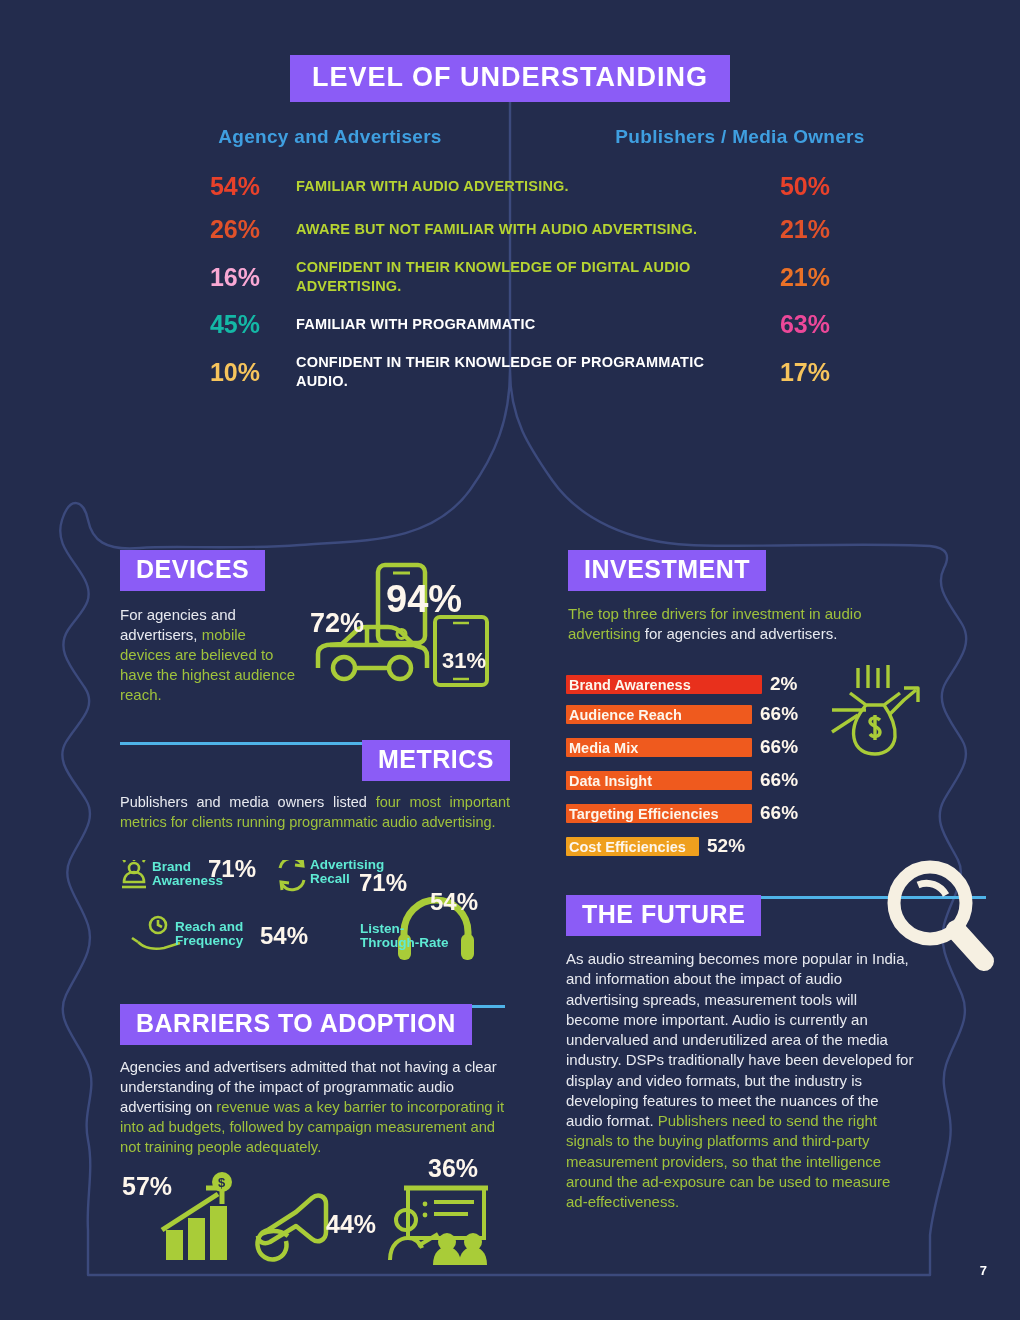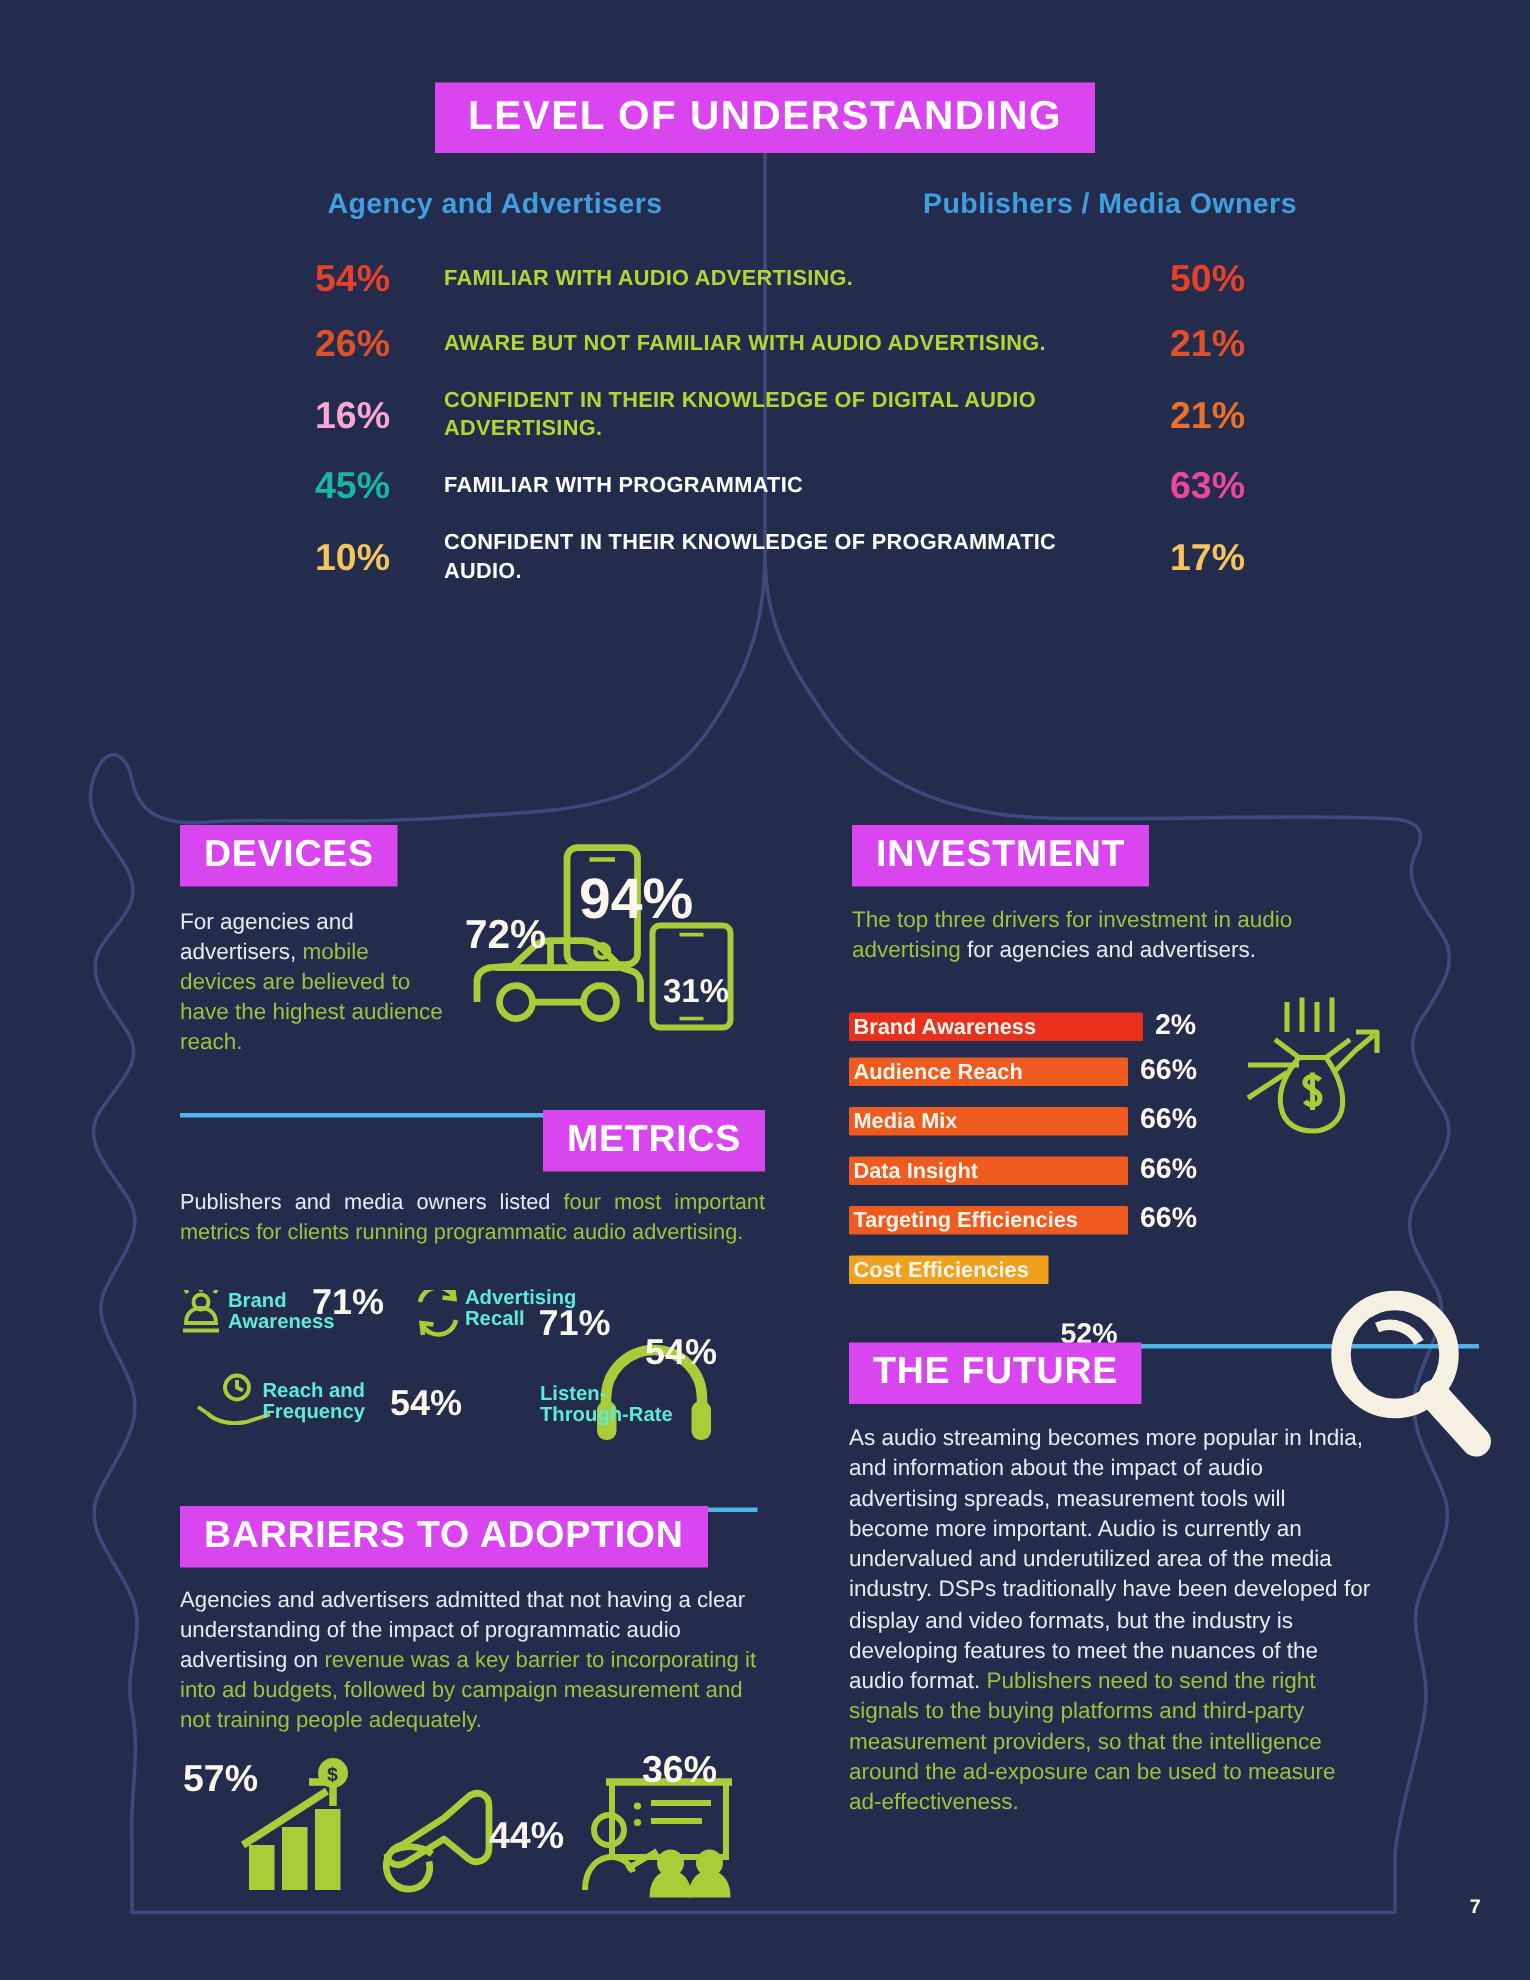--- a/index.html
+++ b/index.html
@@ -7,21 +7,21 @@
     width:1020px;height:1320px;
     background:#232c4d;
     font-family:"Liberation Sans", sans-serif;
     position:relative;overflow:hidden;
   }
   .page{position:absolute;inset:0;}
   .deco{position:absolute;left:0;top:0;width:1020px;height:1320px;pointer-events:none;}
 
   
   .banner{
-    display:inline-block;background:#d946ef;color:#ffffff;
+    display:inline-block;background:#8b5cf6;color:#ffffff;
     font-weight:bold;letter-spacing:.5px;
     padding:6px 16px 7px 16px;line-height:1;
   }
   .banner.big{font-size:27px;letter-spacing:1px;padding:9px 22px 11px 22px;}
   .banner.sec{font-size:25px;padding:7px 16px 9px 16px;}
 
   
   #top-title-wrap{position:absolute;left:0;top:55px;width:1020px;text-align:center;}
   #col-head-left{position:absolute;left:120;top:126px;width:420px;text-align:center;
       color:#3f9fe0;font-size:19px;font-weight:bold;letter-spacing:.3px;}
@@ -202,21 +202,21 @@
         <div class="bar-val" style="left: 194px;">66%</div>
       </div>
       <div class="bar-row" style="margin-bottom: 11px;">
         <div class="bar" style="width: 186px; background: rgb(239, 90, 30);"></div>
         <div class="bar-label">Targeting Efficiencies</div>
         <div class="bar-val" style="left: 194px;">66%</div>
       </div>
       <div class="bar-row" style="margin-bottom: 11px;">
         <div class="bar" style="width: 133px; background: rgb(239, 160, 30);"></div>
         <div class="bar-label">Cost Efficiencies</div>
-        <div class="bar-val" style="left: 141px; margin-top: 44px;">52%</div>
+        <div class="bar-val" style="left: 141px;">52%</div>
       </div>
     </div>
 
   <svg style="position:absolute;left:828px;top:662px;width:100px;height:95px;" viewBox="0 0 100 95">
     <g fill="none" stroke="#a9cc38" stroke-width="3.4" stroke-linejoin="round">
       <line x1="30" y1="6" x2="30" y2="26"></line>
         <line x1="40" y1="3" x2="40" y2="26"></line>
       <line x1="50" y1="6" x2="50" y2="26"></line>
         <line x1="60" y1="3" x2="60" y2="26"></line>
       <path d="M22 31 L38 43 L56 43 L72 31"></path>
@@ -342,17 +342,17 @@
         <path d="M272 92 C272 76 282 70 290 70 C296 70 302 74 304 80" fill="none" stroke="#a9cc38" stroke-width="4"></path>
         <path d="M300 78 L320 66" stroke="#a9cc38" stroke-width="4"></path>
         <circle cx="329" cy="74" r="9" fill="#a9cc38"></circle>
         <path d="M315 97 C315 84 322 79 329 79 C336 79 343 84 343 97 Z" fill="#a9cc38"></path>
         <circle cx="355" cy="74" r="9" fill="#a9cc38"></circle>
         <path d="M341 97 C341 84 348 79 355 79 C362 79 369 84 369 97 Z" fill="#a9cc38"></path>
       </g>
     </svg>
     <div class="bv" style="left:4px;top:4px;">57%</div>
     <div class="bv" style="left:208px;top:42px;">44%</div>
-    <div class="bv" style="left:310px;top:-14px;margin-top:12px;">36%</div>
+    <div class="bv" style="left:310px;top:-14px;">36%</div>
   </div>
 
   <div id="page-num">7</div>
 </div>
 
 </body></html>

